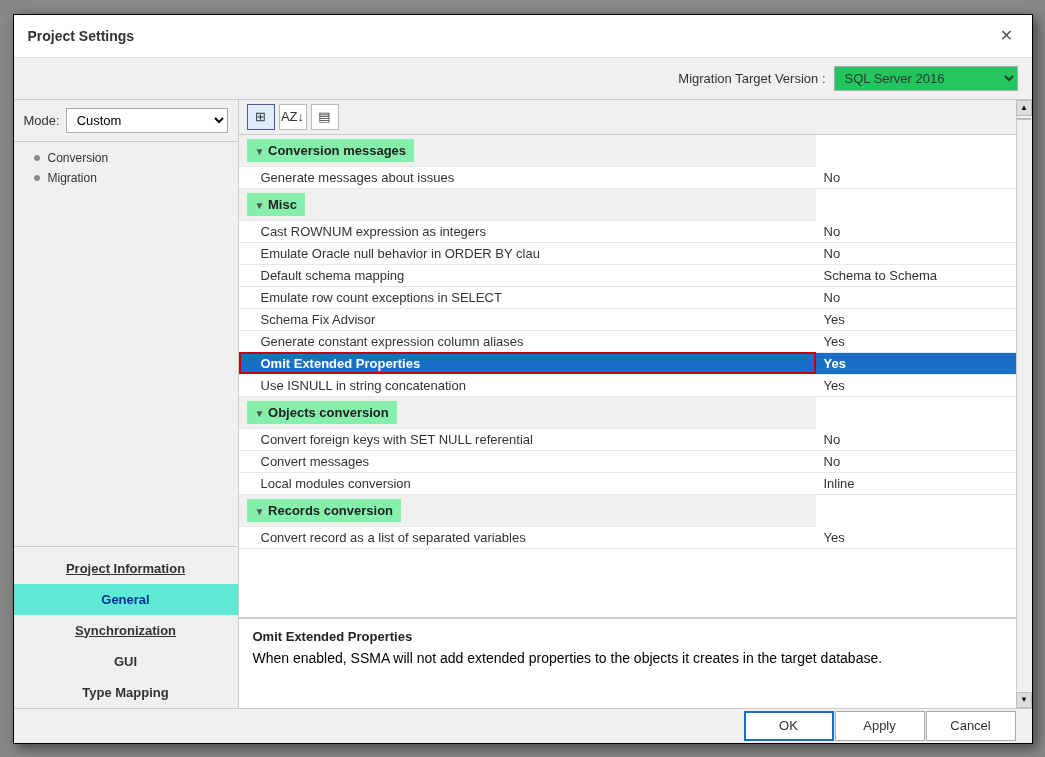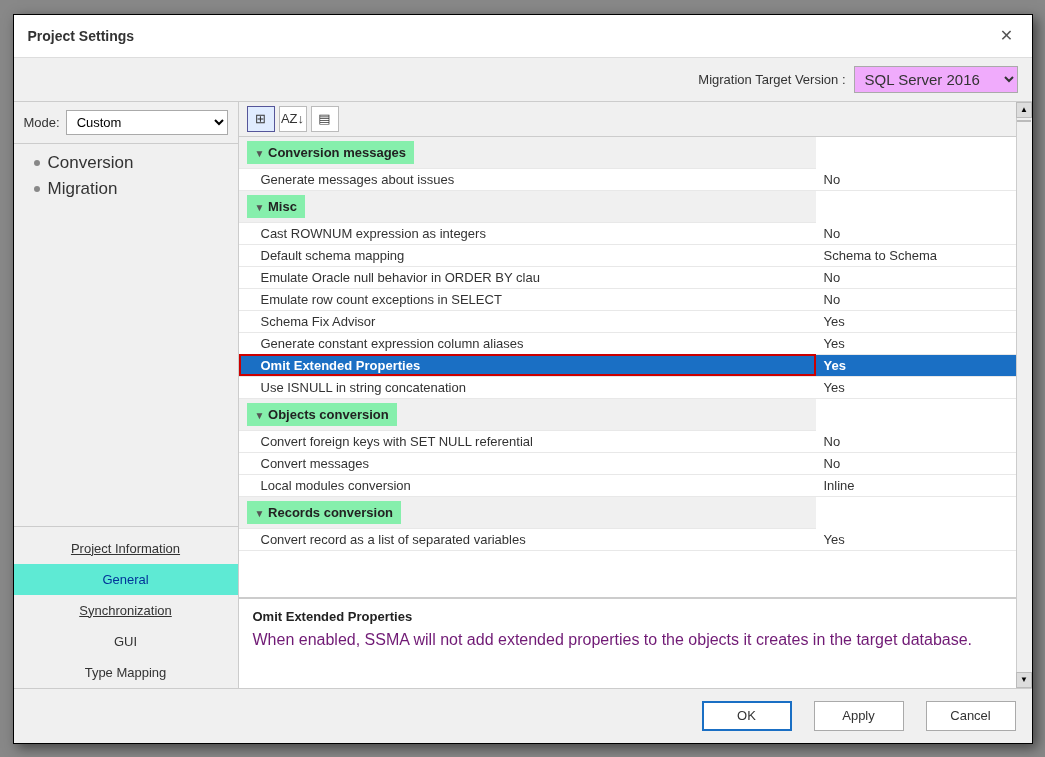--- a/index.html
+++ b/index.html
@@ -53,25 +53,25 @@
       align-items: center;
       gap: 8px;
       border-bottom: 1px solid #ccc;
     }
     .migration-target-label {
       flex: 1;
       text-align: right;
       color: #333;
     }
     .migration-select {
-      width: 164px;
+      width: 184px;
       padding: 3px 6px;
       border: 1px solid #aaa;
-      background: #f0abfc;
-      font-size: 15px;
+      background: #22c55e;
+      font-size: 13px;
       color: #333;
     }
     .content-area {
       display: flex;
       flex: 1;
       overflow: hidden;
     }
     .sidebar {
       width: 225px;
       min-width: 225px;
@@ -96,21 +96,21 @@
       font-size: 13px;
     }
     .tree-area {
       flex: 1;
       padding: 6px 0;
       overflow-y: auto;
     }
     .tree-item {
       padding: 3px 10px 3px 20px;
       cursor: pointer;
-      font-size: 17px;
+      font-size: 12px;
       color: #333;
       display: flex;
       align-items: center;
       gap: 4px;
     }
     .tree-item .dot {
       width: 6px;
       height: 6px;
       border-radius: 50%;
       background: #888;
@@ -124,20 +124,21 @@
     }
     .sidebar-nav-item {
       padding: 8px 14px;
       cursor: pointer;
       font-size: 13px;
       color: #333;
       text-align: center;
       border: none;
       background: none;
       width: 100%;
+      font-weight: bold;
     }
     .sidebar-nav-item.active {
       background: #5eead4;
       color: #003399;
     }
     .sidebar-nav-item.underline { text-decoration: underline; }
     .main-panel {
       flex: 1;
       display: flex;
       flex-direction: column;
@@ -216,30 +217,30 @@
       border-top: 1px solid #ccc;
       background: #fff;
     }
     .desc-title {
       font-weight: bold;
       font-size: 13px;
       color: #222;
       margin-bottom: 4px;
     }
     .desc-text {
-      font-size: 16px;
-      color: #701a75;
+      font-size: 14px;
+      color: #000000;
       line-height: 1.5;
     }
     .footer {
-      padding: 12px 16px;
+      padding: 2px 16px;
       display: flex;
       align-items: center;
       justify-content: flex-end;
-      gap: 22px;
+      gap: 1px;
       border-top: 1px solid #ccc;
       background: #f0f0f0;
     }
     .footer-btn {
       width: 90px;
       height: 30px;
       border: 1px solid #aaa;
       background: #fff;
       cursor: pointer;
       font-size: 13px;
@@ -344,26 +345,26 @@
                 <td class="prop-value">No</td>
               </tr>
               <tr class="section-header">
                 <td colspan="2"><span class="chevron">▼</span> <strong>Misc</strong></td>
               </tr>
               <tr class="prop-row">
                 <td class="prop-name">Cast ROWNUM expression as integers</td>
                 <td class="prop-value">No</td>
               </tr>
               <tr class="prop-row">
+                <td class="prop-name">Emulate Oracle null behavior in ORDER BY clau</td>
+                <td class="prop-value">No</td>
+              </tr>
+              <tr class="prop-row">
                 <td class="prop-name">Default schema mapping</td>
                 <td class="prop-value">Schema to Schema</td>
-              </tr>
-              <tr class="prop-row">
-                <td class="prop-name">Emulate Oracle null behavior in ORDER BY clau</td>
-                <td class="prop-value">No</td>
               </tr>
               <tr class="prop-row">
                 <td class="prop-name">Emulate row count exceptions in SELECT</td>
                 <td class="prop-value">No</td>
               </tr>
               <tr class="prop-row">
                 <td class="prop-name">Schema Fix Advisor</td>
                 <td class="prop-value">Yes</td>
               </tr>
               <tr class="prop-row">

